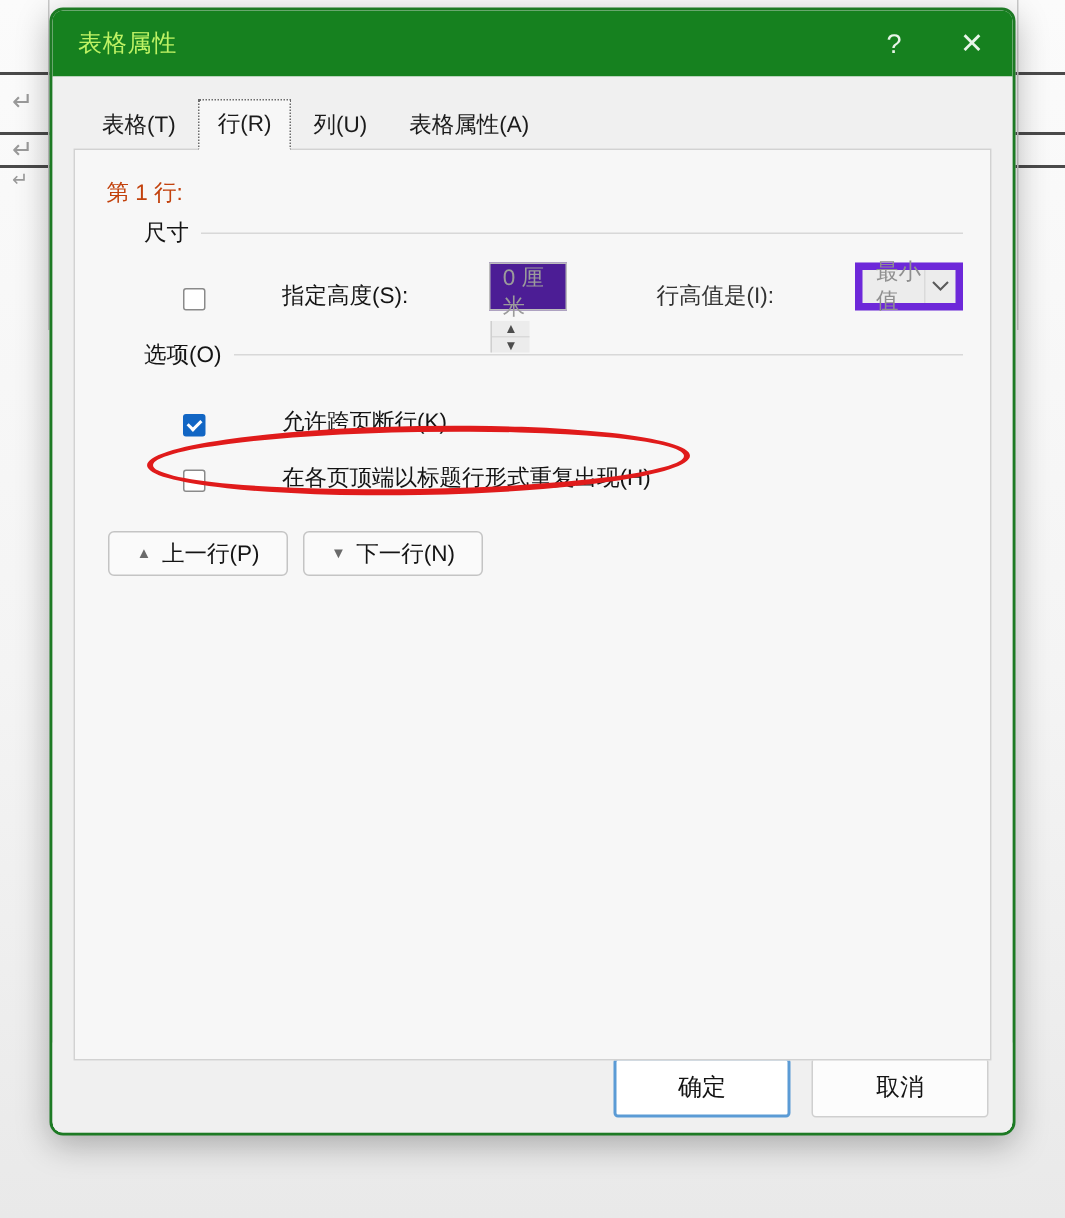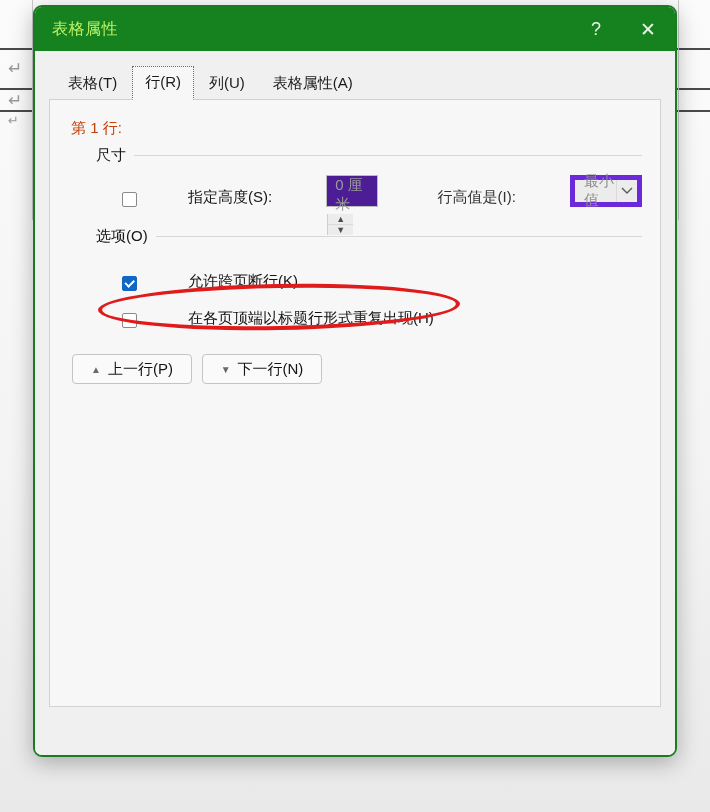--- a/index.html
+++ b/index.html
@@ -391,15 +391,19 @@
         </div>
         <div class="nav-btn">
           <span class="nav-arrow">▼</span>
           <span>下一行(N)</span>
         </div>
       </div>
 
       <div id="annotation-ellipse"></div>
     </div>
 
+    <div id="dialog-footer">
+      <div class="footer-btn default">确定</div>
+      <div class="footer-btn">取消</div>
+    </div>
 
   </div>
 </div>
 
 </body></html>

